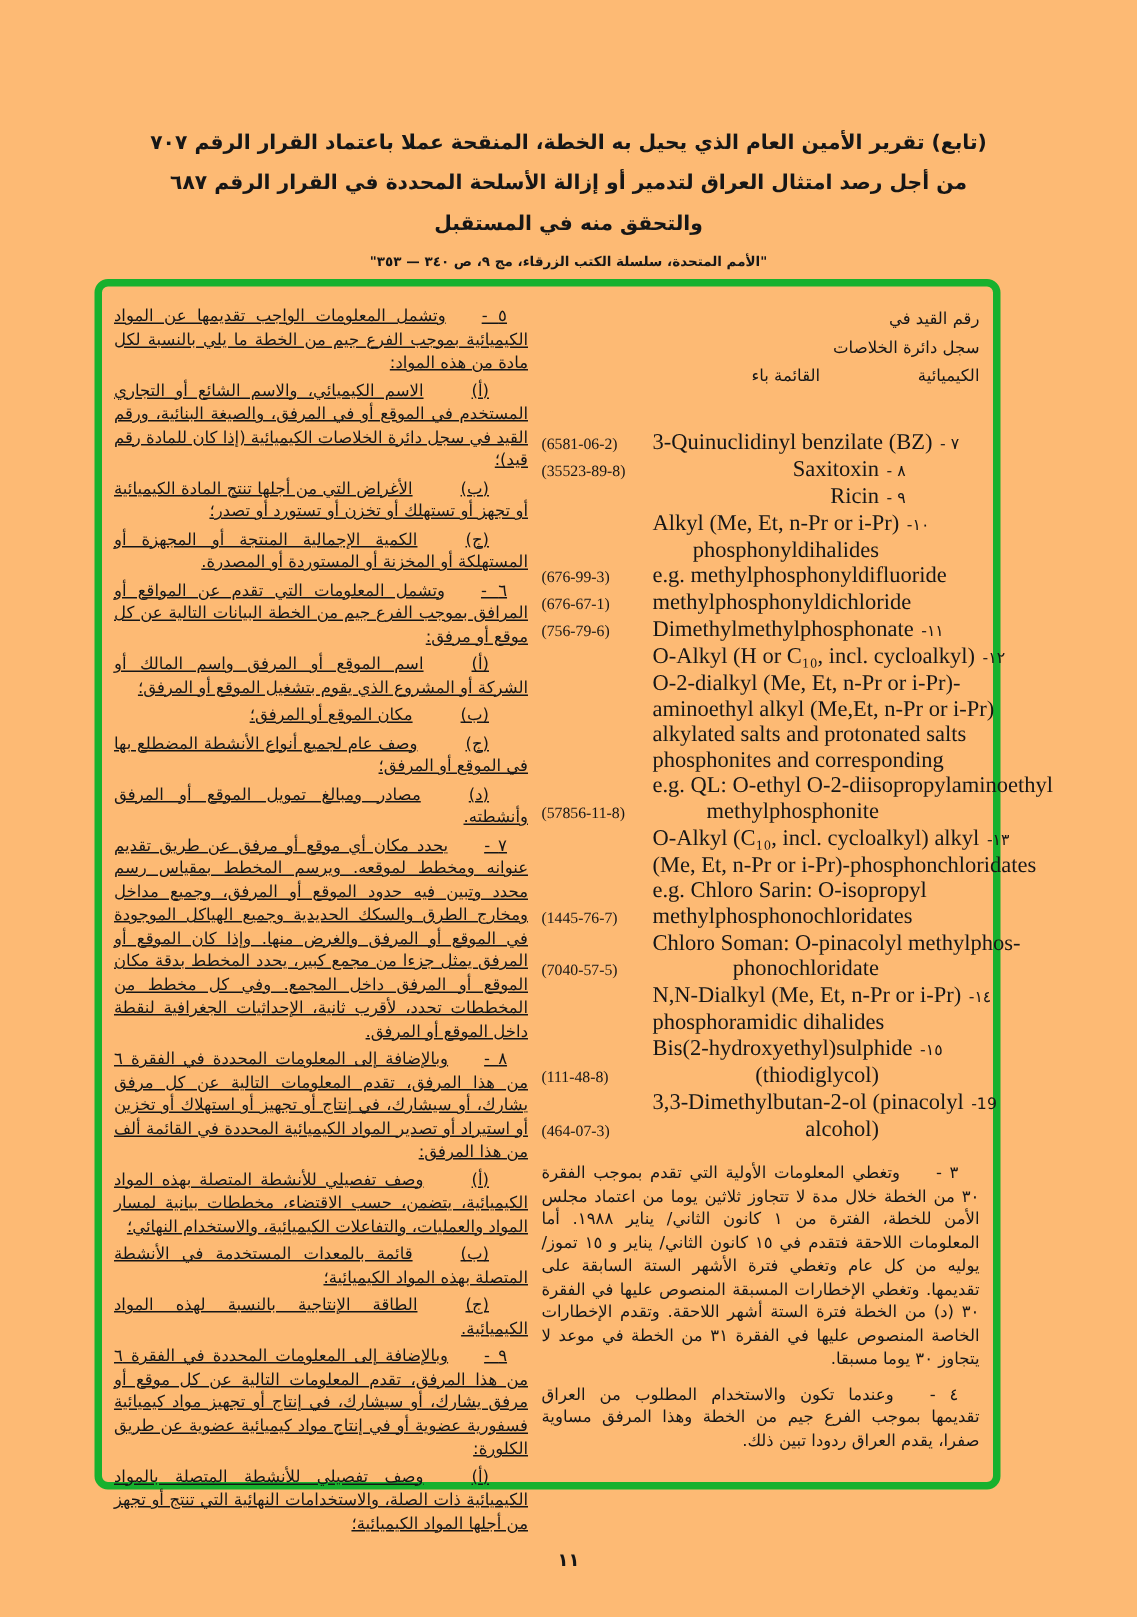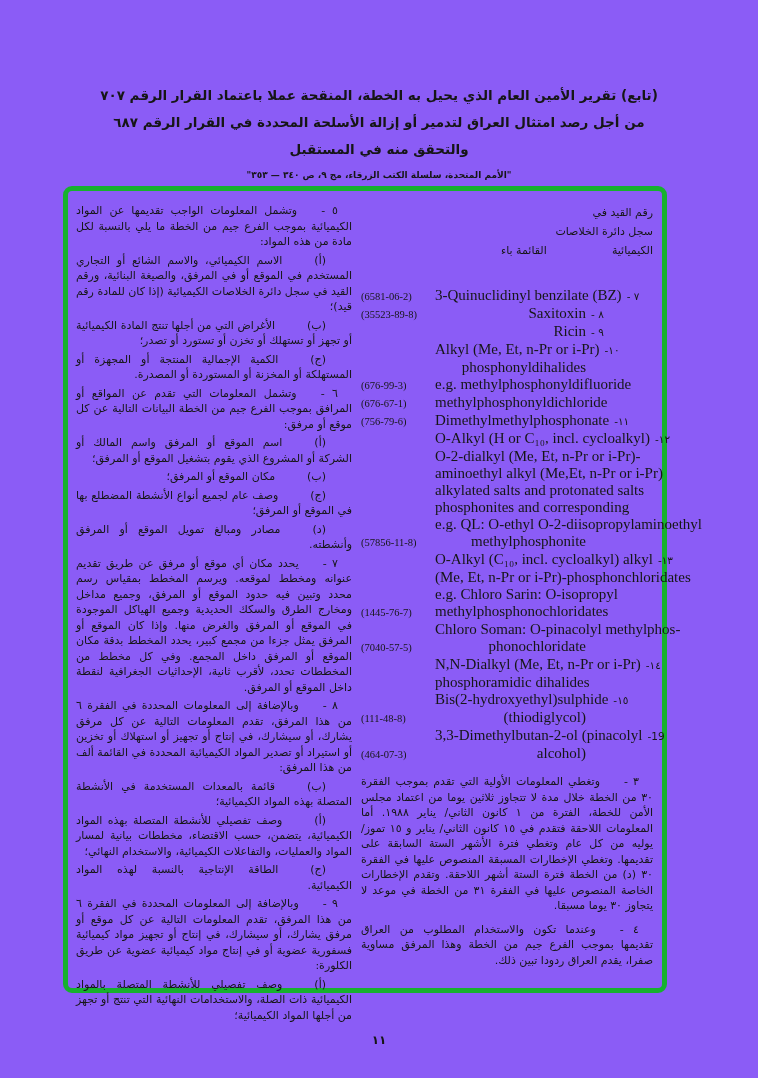--- a/index.html
+++ b/index.html
@@ -1,16 +1,16 @@
 <!DOCTYPE html>
 <html><head>
 <meta charset="utf-8">
 <style>
   html,body{margin:0;padding:0;background:#ffffff;}
-  .page{position:relative;width:758px;height:1078px;background:#8b5cf6;overflow:hidden;
+  .page{position:relative;width:758px;height:1078px;background:#fdba74;overflow:hidden;
         font-family:"DejaVu Sans",sans-serif;color:#161616;}
   
   .doc-header{position:absolute;top:82px;left:0;right:0;text-align:center;direction:rtl;}
   .h-line{font-weight:bold;font-size:13.5px;line-height:27px;}
   .h-source{font-weight:bold;font-size:9px;line-height:20px;margin-top:2px;}
   
   .green-box{position:absolute;top:186px;left:63px;width:604px;height:807px;
              border:5px solid #17b12e;border-radius:9px;box-sizing:border-box;}
   .box-inner{position:absolute;top:0;left:0;right:0;bottom:0;
              padding:12px 9px 0 10px;display:flex;direction:rtl;gap:9px;box-sizing:border-box;}
@@ -21,21 +21,21 @@
   .hdr-row3{display:flex;direction:rtl;justify-content:space-between;}
   .chem-list{direction:ltr;padding-right:36px;margin-bottom:9px;}
   .chem-row{display:flex;align-items:baseline;line-height:17px;direction:ltr;}
   .cas{width:70px;flex:none;text-align:left;font-family:Liberation Serif, serif;font-size:10.5px;}
   .cname{flex:1;text-align:right;font-family:"Liberation Serif",serif;font-size:15px;
          padding-left:4px;white-space:nowrap;}
   .cnum{width:26px;flex:none;text-align:left;font-size:10.5px;padding-left:5px;}
   .rparas{direction:rtl;text-align:justify;font-size:11px;line-height:15.5px;margin-top:2px;}
   
   .col-arabic{width:276px;flex:none;direction:rtl;text-align:justify;
-              font-size:11px;line-height:15.5px;}
+              font-size:11px;line-height:15.5px;text-decoration:underline;}
   .para{margin:0 0 3px 0;text-indent:14px;}
   .para.sub{text-indent:26px;}
   .plabel{margin-left:24px;}
   .para.sub .plabel{margin-left:32px;}
   .rparas .para{margin:0 0 8px 0;}
   
   .page-num{position:absolute;top:1033px;left:0;right:0;text-align:center;
             font-size:12px;font-weight:bold;}
 </style>
 </head>
@@ -230,22 +230,22 @@
           <p class="para sub"><span class="plabel">(أ)</span><span>الاسم الكيميائي، والاسم الشائع أو التجاري المستخدم في الموقع أو في المرفق، والصيغة البنائية، ورقم القيد في سجل دائرة الخلاصات الكيميائية (إذا كان للمادة رقم قيد)؛</span></p>
           <p class="para sub"><span class="plabel">(ب)</span><span>الأغراض التي من أجلها تنتج المادة الكيميائية أو تجهز أو تستهلك أو تخزن أو تستورد أو تصدر؛</span></p>
           <p class="para sub"><span class="plabel">(ج)</span><span>الكمية الإجمالية المنتجة أو المجهزة أو المستهلكة أو المخزنة أو المستوردة أو المصدرة.</span></p>
           <p class="para"><span class="plabel">٦ -</span><span>وتشمل المعلومات التي تقدم عن المواقع أو المرافق بموجب الفرع جيم من الخطة البيانات التالية عن كل موقع أو مرفق:</span></p>
           <p class="para sub"><span class="plabel">(أ)</span><span>اسم الموقع أو المرفق واسم المالك أو الشركة أو المشروع الذي يقوم بتشغيل الموقع أو المرفق؛</span></p>
           <p class="para sub"><span class="plabel">(ب)</span><span>مكان الموقع أو المرفق؛</span></p>
           <p class="para sub"><span class="plabel">(ج)</span><span>وصف عام لجميع أنواع الأنشطة المضطلع بها في الموقع أو المرفق؛</span></p>
           <p class="para sub"><span class="plabel">(د)</span><span>مصادر ومبالغ تمويل الموقع أو المرفق وأنشطته.</span></p>
           <p class="para"><span class="plabel">٧ -</span><span>يحدد مكان أي موقع أو مرفق عن طريق تقديم عنوانه ومخطط لموقعه. ويرسم المخطط بمقياس رسم محدد وتبين فيه حدود الموقع أو المرفق، وجميع مداخل ومخارج الطرق والسكك الحديدية وجميع الهياكل الموجودة في الموقع أو المرفق والغرض منها. وإذا كان الموقع أو المرفق يمثل جزءا من مجمع كبير، يحدد المخطط بدقة مكان الموقع أو المرفق داخل المجمع. وفي كل مخطط من المخططات تحدد، لأقرب ثانية، الإحداثيات الجغرافية لنقطة داخل الموقع أو المرفق.</span></p>
           <p class="para"><span class="plabel">٨ -</span><span>وبالإضافة إلى المعلومات المحددة في الفقرة ٦ من هذا المرفق، تقدم المعلومات التالية عن كل مرفق يشارك، أو سيشارك، في إنتاج أو تجهيز أو استهلاك أو تخزين أو استيراد أو تصدير المواد الكيميائية المحددة في القائمة ألف من هذا المرفق:</span></p>
+          <p class="para sub"><span class="plabel">(أ)</span><span>وصف تفصيلي للأنشطة المتصلة بهذه المواد الكيميائية، يتضمن، حسب الاقتضاء، مخططات بيانية لمسار المواد والعمليات، والتفاعلات الكيميائية، والاستخدام النهائي؛</span></p>
           <p class="para sub"><span class="plabel">(ب)</span><span>قائمة بالمعدات المستخدمة في الأنشطة المتصلة بهذه المواد الكيميائية؛</span></p>
-          <p class="para sub"><span class="plabel">(أ)</span><span>وصف تفصيلي للأنشطة المتصلة بهذه المواد الكيميائية، يتضمن، حسب الاقتضاء، مخططات بيانية لمسار المواد والعمليات، والتفاعلات الكيميائية، والاستخدام النهائي؛</span></p>
           <p class="para sub"><span class="plabel">(ج)</span><span>الطاقة الإنتاجية بالنسبة لهذه المواد الكيميائية.</span></p>
           <p class="para"><span class="plabel">٩ -</span><span>وبالإضافة إلى المعلومات المحددة في الفقرة ٦ من هذا المرفق، تقدم المعلومات التالية عن كل موقع أو مرفق يشارك، أو سيشارك، في إنتاج أو تجهيز مواد كيميائية فسفورية عضوية أو في إنتاج مواد كيميائية عضوية عن طريق الكلورة:</span></p>
           <p class="para sub"><span class="plabel">(أ)</span><span>وصف تفصيلي للأنشطة المتصلة بالمواد الكيميائية ذات الصلة، والاستخدامات النهائية التي تنتج أو تجهز من أجلها المواد الكيميائية؛</span></p>
         </div>
 
     </div>
   </div>
 
   <div class="page-num">١١</div>
 </div>

